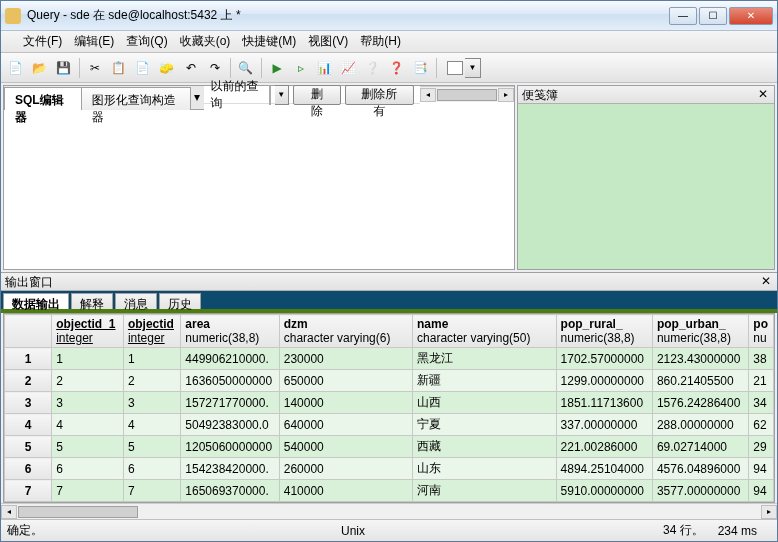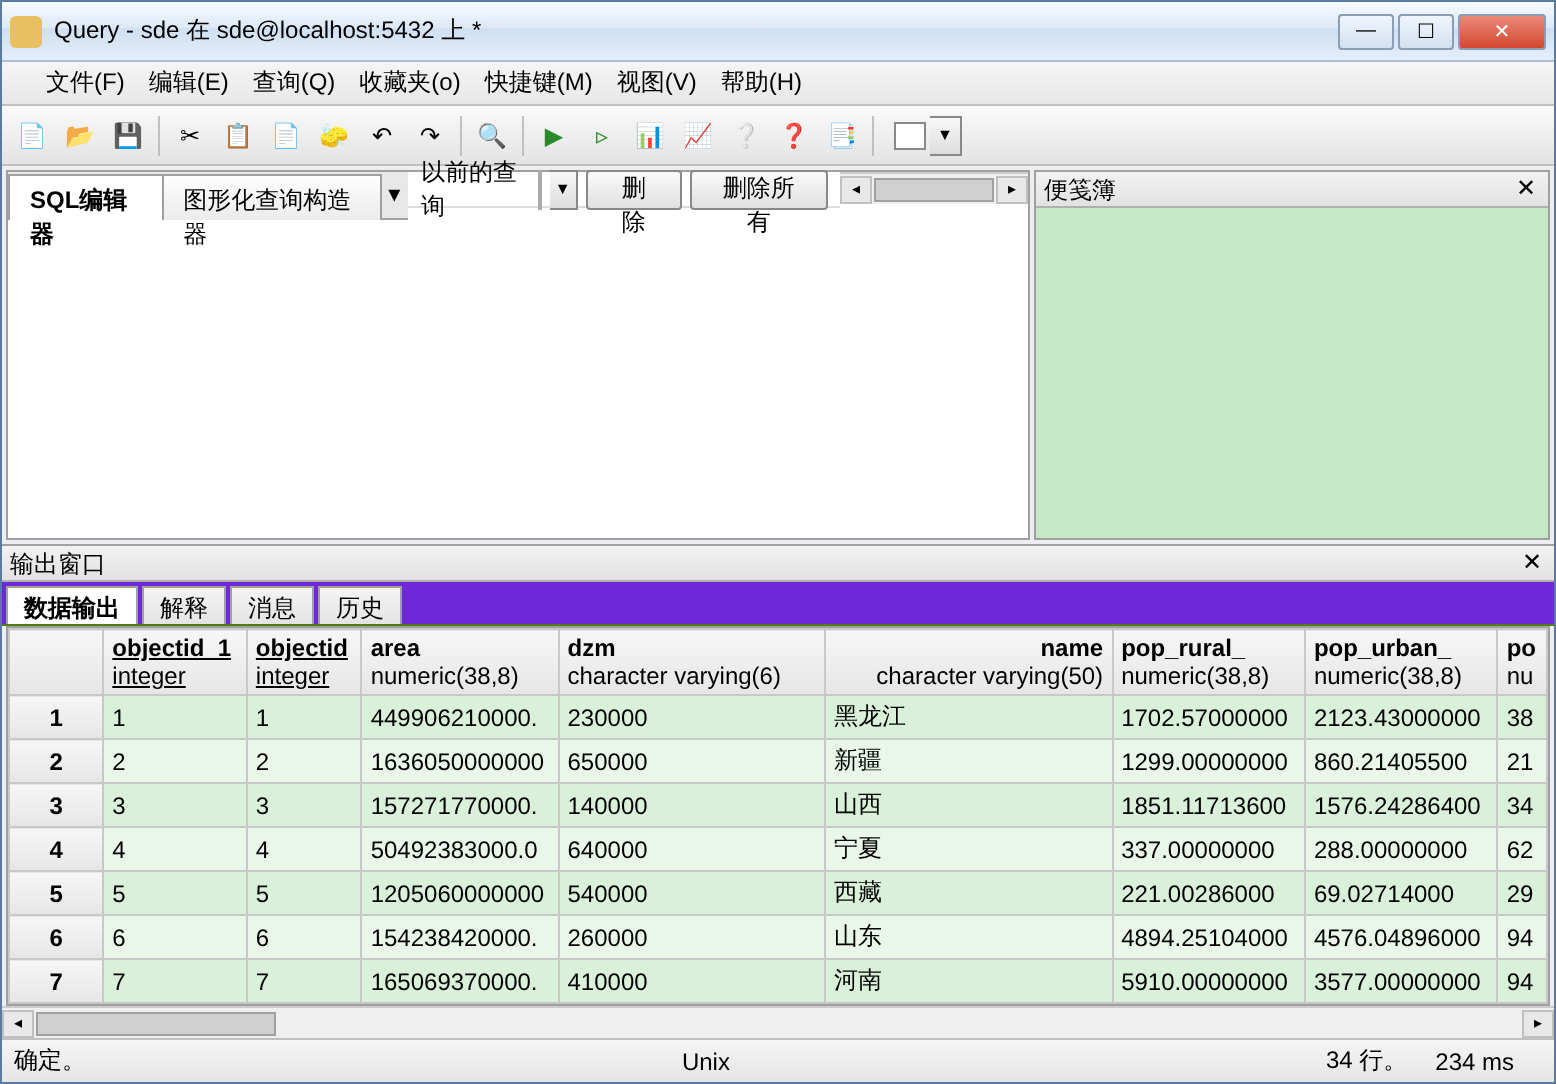--- a/index.html
+++ b/index.html
@@ -33,21 +33,21 @@
 .gutter{width:50px;background:#eee;border-right:1px solid #ccc;text-align:right;padding:4px 8px 0 0;color:#666}
 .code{flex:1;padding:4px 6px;font-family:Consolas,monospace;font-size:13px;white-space:pre}
 .kw1{color:#1a4aa8}.kw2{color:#0f766e}
 .hsb{height:16px;background:#f0f0f0;border-top:1px solid #ccc;display:flex;align-items:center}
 .hsb .tr{width:16px;height:14px;background:#e8e8e8;border:1px solid #c0c0c0;text-align:center;font-size:8px;line-height:12px}
 .hsb .thumb{height:12px;background:#d0d0d0;border:1px solid #a0a0a0;margin:0 1px}
 .pane-hdr{height:18px;background:linear-gradient(#f2f2f2,#e2e2e2);border-bottom:1px solid #b0b0b0;padding:1px 4px;display:flex}
 .pane-hdr .x{margin-left:auto;width:14px;text-align:center}
 .scratch{flex:1;background:#c5e8c5}
 .out-sec{flex:1;display:flex;flex-direction:column;min-height:0}
-.out-tabs{height:22px;display:flex;background:#6d28d9;border-bottom:1px solid #4d7c0f;padding-top:2px}
+.out-tabs{height:22px;display:flex;background:#0c4a6e;border-bottom:4px solid #4d7c0f;padding-top:2px}
 .out-tab{padding:2px 8px;border:1px solid #a0a0a0;border-bottom:none;background:linear-gradient(#f4f4f4,#e4e4e4);margin-left:2px}
 .out-tab.active{background:#fff;font-weight:bold}
 .grid-wrap{flex:1;overflow:hidden;background:#fff;border:1px solid #a0a0a0;margin:0 2px}
 .grid{border-collapse:collapse;width:100%;table-layout:fixed}
 .grid th,.grid td{border:1px solid #c8c8c8;padding:2px 4px;text-align:left;overflow:hidden;white-space:nowrap;height:20px}
 .grid th{background:linear-gradient(#f6f6f6,#e6e6e6);font-weight:normal}
 .grid th .t1{font-weight:bold}
 .grid .rh{background:linear-gradient(#f6f6f6,#e6e6e6);text-align:center;font-weight:bold;width:46px}
 .grid tbody tr:nth-child(odd) td.c{background:#d9f0d9}
 .grid tbody tr:nth-child(even) td.c{background:#e9f6e9}
@@ -164,21 +164,21 @@
                 <div>integer</div>
               </th>
               <th style="width: 96px; margin-left: 32px;">
                 <div class="t1">area</div>
                 <div>numeric(38,8)</div>
               </th>
               <th style="width: 130px;">
                 <div class="t1">dzm</div>
                 <div>character varying(6)</div>
               </th>
-              <th style="width: 140px; text-align: right;">
+              <th style="width: 140px;">
                 <div class="t1">name</div>
                 <div>character varying(50)</div>
               </th>
               <th style="width: 94px;">
                 <div class="t1">pop_rural_</div>
                 <div>numeric(38,8)</div>
               </th>
               <th style="width: 94px;">
                 <div class="t1">pop_urban_</div>
                 <div>numeric(38,8)</div>

